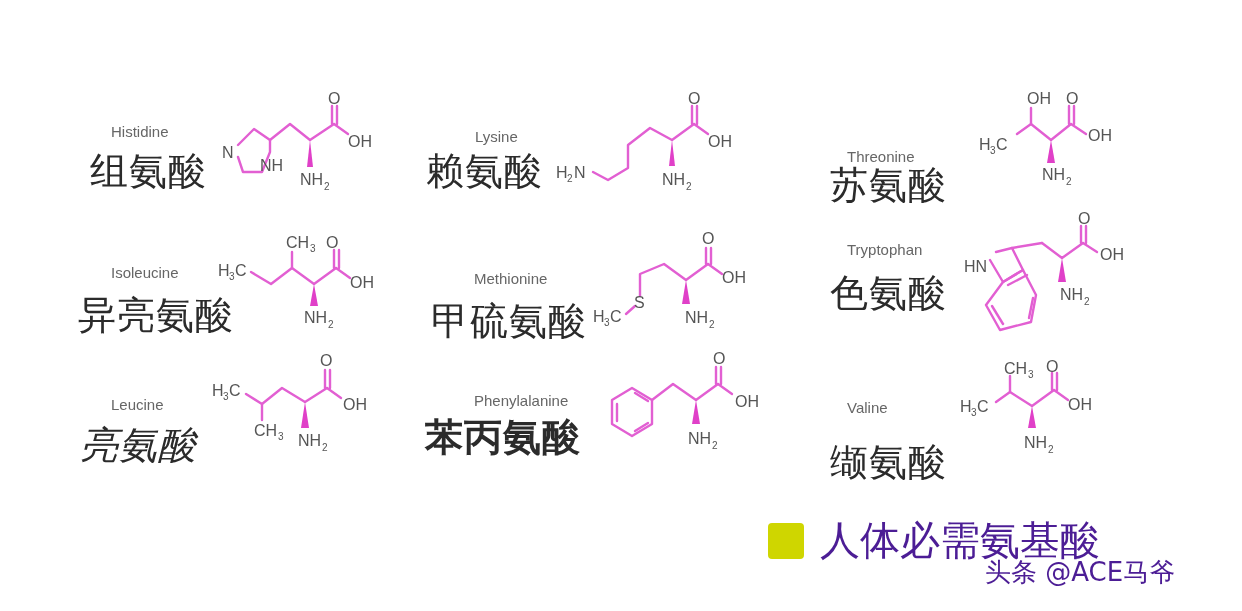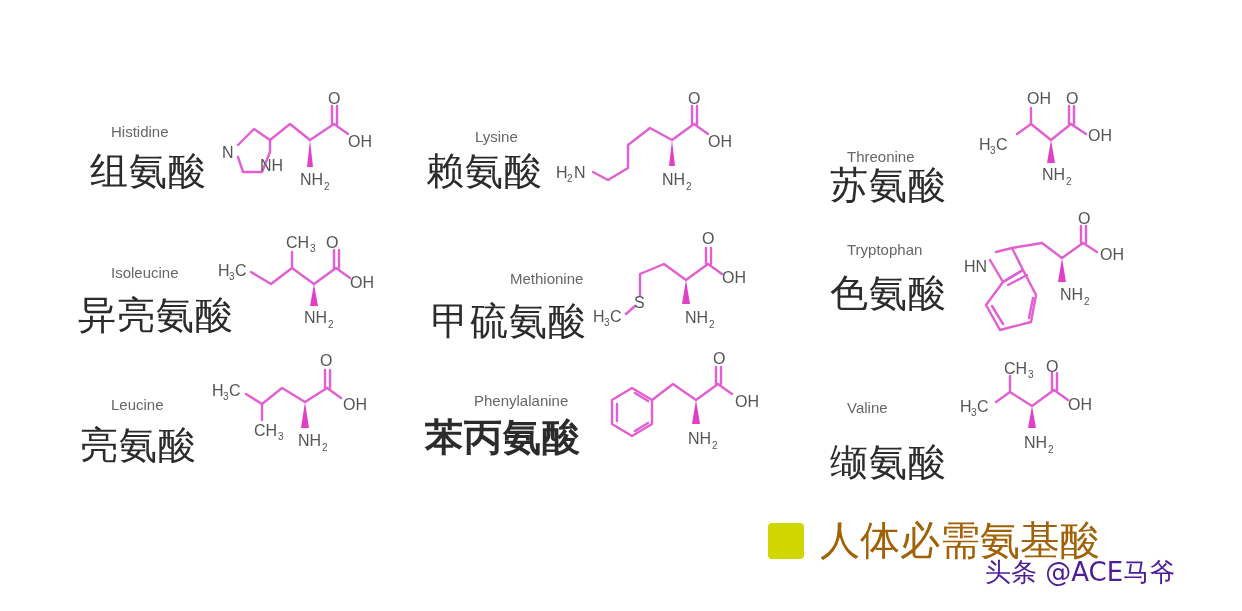--- a/index.html
+++ b/index.html
@@ -8,21 +8,21 @@
   .cell { position:absolute; }
   .en { position:absolute; font-family:"Liberation Sans", sans-serif; font-size:15px; color:#666; white-space:nowrap; }
   .zh { position:absolute; font-family:"DejaVu Sans", sans-serif; font-size:38px; color:#2b2b2b; white-space:nowrap; letter-spacing:1px; }
   svg.mol { position:absolute; overflow:visible; }
   svg.mol .b { stroke:#e25fd2; stroke-width:2.4; fill:none; stroke-linecap:round; stroke-linejoin:round; }
   svg.mol .w { fill:#e040c8; }
   svg.mol text { font-family:"Liberation Sans", sans-serif; font-size:16px; fill:#555; }
   svg.mol .sub { font-size:10px; }
   .legend { position:absolute; left:768px; top:519px; }
   .legend-sq { position:absolute; left:0; top:4px; width:36px; height:36px; background:#cfd600; border-radius:4px; }
-  .legend-txt { position:absolute; left:52px; top:-6px; font-size:40px; color:#a16207; white-space:nowrap; font-family:"DejaVu Sans", sans-serif; }
+  .legend-txt { position:absolute; left:52px; top:-6px; font-size:40px; color:#4c1d95; white-space:nowrap; font-family:"DejaVu Sans", sans-serif; }
   .watermark { position:absolute; left:985px; top:555px; font-size:26px; color:#4c1d95; white-space:nowrap; font-family:"DejaVu Sans", sans-serif;
                text-shadow: 0 0 2px #fff, 0 0 2px #fff; }
 </style>
 </head>
 <body>
 
 <div class="cell">
   <div class="en" style="left:111px;top:123px;">Histidine</div>
   <div class="zh" style="left:90px;top:146px;">组氨酸</div>
   <svg class="mol" style="left:0;top:0;" width="1" height="1">
@@ -97,21 +97,21 @@
     <text x="218" y="276">H</text>
       <text class="sub" x="229" y="280">3</text>
       <text x="235" y="276">C</text>
     <text x="350" y="288">OH</text>
     <text x="304" y="323">NH</text>
       <text class="sub" x="328" y="328">2</text>
   </svg>
 </div>
 
 <div class="cell">
-  <div class="en" style="left:474px;top:270px;margin-left:36px;">Methionine</div>
+  <div class="en" style="left:474px;top:270px;">Methionine</div>
   <div class="zh" style="left:423px;top:296px;margin-left:8px;">甲硫氨酸</div>
   <svg class="mol" style="left:0;top:0;" width="1" height="1">
     <polyline class="b" points="640,296 640,274 664,264 686,280 708,264"></polyline>
     <line class="b" x1="626" y1="314" x2="635" y2="306"></line>
     <line class="b" x1="706" y1="248" x2="706" y2="264"></line>
       <line class="b" x1="711" y1="248" x2="711" y2="264"></line>
     <line class="b" x1="708" y1="264" x2="722" y2="274"></line>
     <polygon class="w" points="686,280 682,304 690,304"></polygon>
     <text x="702" y="244">O</text>
       <text x="722" y="283">OH</text>
@@ -142,21 +142,21 @@
     <text x="964" y="272">HN</text>
     <text x="1078" y="224">O</text>
       <text x="1100" y="260">OH</text>
     <text x="1060" y="300">NH</text>
       <text class="sub" x="1084" y="305">2</text>
   </svg>
 </div>
 
 <div class="cell">
   <div class="en" style="left:111px;top:396px;">Leucine</div>
-  <div class="zh" style="left:80px;top:420px;">亮氨酸</div>
+  <div class="zh" style="left:80px;top:420px;font-style:italic;">亮氨酸</div>
   <svg class="mol" style="left:0;top:0;" width="1" height="1">
     <polyline class="b" points="246,394 262,404 282,388 305,402 327,388"></polyline>
     <line class="b" x1="262" y1="404" x2="262" y2="420"></line>
     <line class="b" x1="325" y1="370" x2="325" y2="388"></line>
       <line class="b" x1="330" y1="370" x2="330" y2="388"></line>
     <line class="b" x1="327" y1="388" x2="341" y2="398"></line>
     <polygon class="w" points="305,402 301,428 309,428"></polygon>
     <text x="320" y="366">O</text>
     <text x="212" y="396">H</text>
       <text class="sub" x="223" y="400">3</text>

